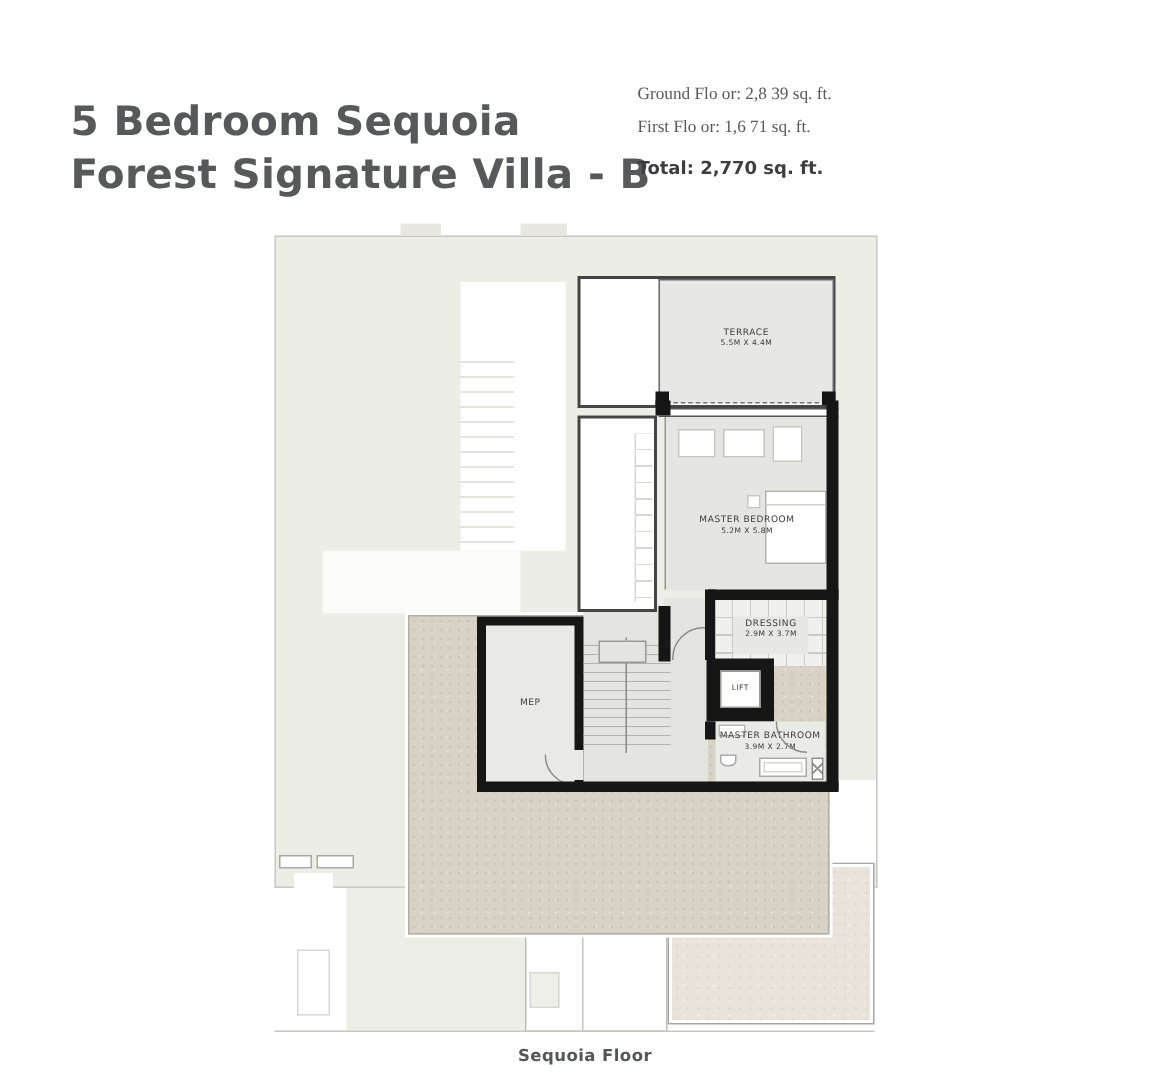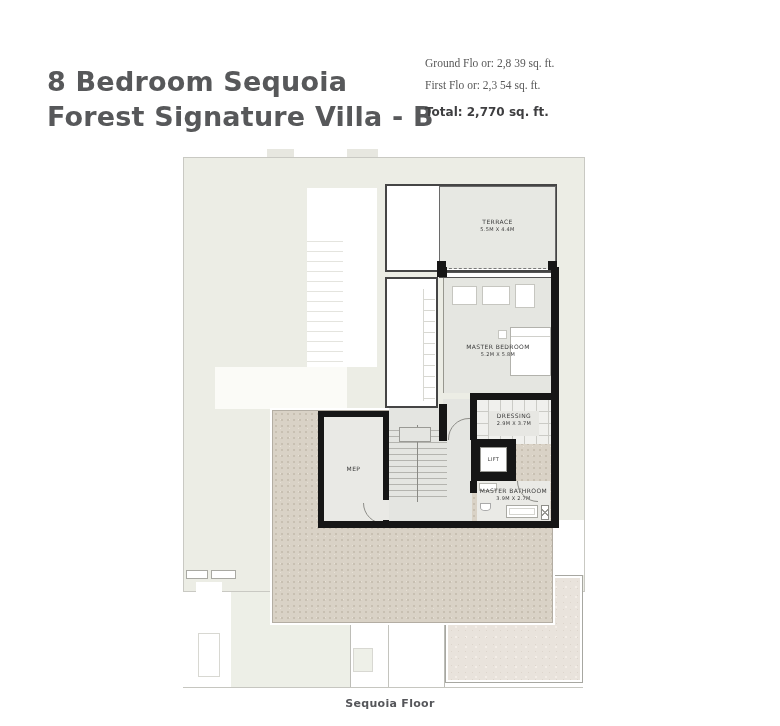--- a/index.html
+++ b/index.html
@@ -42,27 +42,27 @@
                      repeating-linear-gradient(180deg,transparent 0 11px,#cbcbc6 11px 12px);}
   .caption{left:0;top:697px;width:780px;text-align:center;font-family:"DejaVu Sans",sans-serif;
            font-weight:700;font-size:11px;color:#55565a;letter-spacing:.3px;}
 </style>
 </head>
 <body>
 
 <div class="page">
 
   <div class="abs title">
-    <div>8 Bedroom Sequoia</div>
+    <div>5 Bedroom Sequoia</div>
     <div>Forest Signature Villa - B</div>
   </div>
 
   <div class="abs stats">
     <div class="stat">Ground Flo or: 2,8 39 sq. ft.</div>
-    <div class="stat">First Flo or: 2,3 54 sq. ft.</div>
+    <div class="stat">First Flo or: 1,6 71 sq. ft.</div>
     <div class="total">Total: 2,770 sq. ft.</div>
   </div>
 
   <div class="abs" style="left:183px;top:157px;width:402px;height:435px;background:#ecede5;border:1px solid #c9c9c3;"></div>
   <div class="abs" style="left:267px;top:149px;width:27px;height:8px;background:#e7e7e0;"></div>
   <div class="abs" style="left:347px;top:149px;width:31px;height:8px;background:#e7e7e0;"></div>
 
   <div class="abs" style="left:307px;top:188px;width:70px;height:44px;background:#ffffff;"></div>
   <div class="abs ghost-slats" style="left:307px;top:232px;width:36px;height:135px;"></div>
   <div class="abs" style="left:343px;top:232px;width:34px;height:135px;background:#ffffff;"></div>

